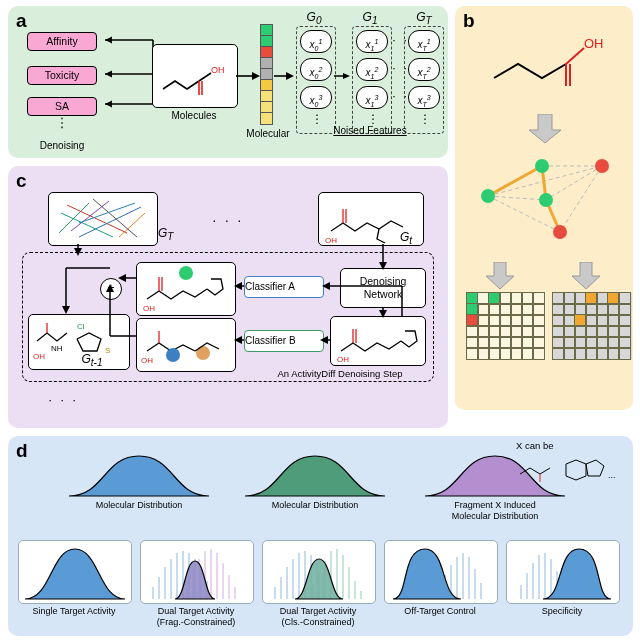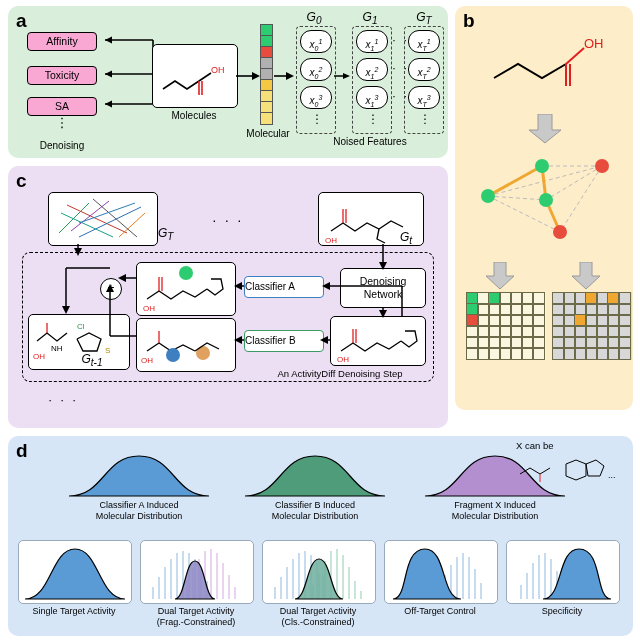--- a/index.html
+++ b/index.html
@@ -137,21 +137,21 @@
 
 <div class="gtitle" style="left:404px;top:10px;width:40px;">
   <span>G</span><sub>T</sub>
 </div>
 <div class="dashbox" style="left:404px;top:26px;width:38px;height:106px;"></div>
 <div class="noisebox" style="left:408px;top:30px;">x<sub style="font-size:7px">T</sub><sup style="font-size:7px">1</sup></div>
 <div class="noisebox" style="left:408px;top:58px;">x<sub style="font-size:7px">T</sub><sup style="font-size:7px">2</sup></div>
 <div class="noisebox" style="left:408px;top:86px;">x<sub style="font-size:7px">T</sub><sup style="font-size:7px">3</sup></div>
 <div class="dots" style="left:419px;top:112px;">⋮</div>
 
-<div class="cap" style="left:300px;top:136px;width:140px;">
+<div class="cap" style="left:300px;top:125px;width:140px;text-decoration:underline;">
   <span>Noised Features</span>
 </div>
 
 <div class="panel" id="panelB"></div>
 <div class="plabel" style="left:463px;top:10px;">b</div>
 
 <svg style="position:absolute;left:480px;top:26px;width:140px;height:70px;">
   <polyline points="14,52 38,38 62,52 86,38" fill="none" stroke="#000" stroke-width="2"></polyline>
   <line x1="86" y1="38" x2="104" y2="22" stroke="#e02020" stroke-width="2"></line>
   <line x1="86" y1="38" x2="86" y2="60" stroke="#e02020" stroke-width="2"></line>
@@ -435,31 +435,29 @@
 
 <div class="panel" id="panelD"></div>
 <div class="plabel" style="left:16px;top:440px;">d</div>
 
 <div style="position:absolute;left:64px;top:452px;width:150px;height:46px;">
   <svg width="150" height="46">
     <path d="M5,44 C40,44 40,4 75,4 C110,4 110,44 145,44 Z" fill="#5b9bd5" stroke="#000" stroke-width="1.2"></path>
   </svg>
 </div>
 <div class="dcap" style="left:58px;top:500px;width:162px;">
-  <div>Classifier A Induced</div>
   <div>Molecular Distribution</div>
 </div>
 
 <div style="position:absolute;left:240px;top:452px;width:150px;height:46px;">
   <svg width="150" height="46">
     <path d="M5,44 C40,44 40,4 75,4 C110,4 110,44 145,44 Z" fill="#4e9c7a" stroke="#000" stroke-width="1.2"></path>
   </svg>
 </div>
 <div class="dcap" style="left:234px;top:500px;width:162px;">
-  <div>Classifier B Induced</div>
   <div>Molecular Distribution</div>
 </div>
 
 <div style="position:absolute;left:420px;top:452px;width:150px;height:46px;">
   <svg width="150" height="46">
     <path d="M5,44 C40,44 40,4 75,4 C110,4 110,44 145,44 Z" fill="#b48fd0" stroke="#000" stroke-width="1.2"></path>
   </svg>
 </div>
 <div class="dcap" style="left:414px;top:500px;width:162px;">
   <div>Fragment X Induced</div>

